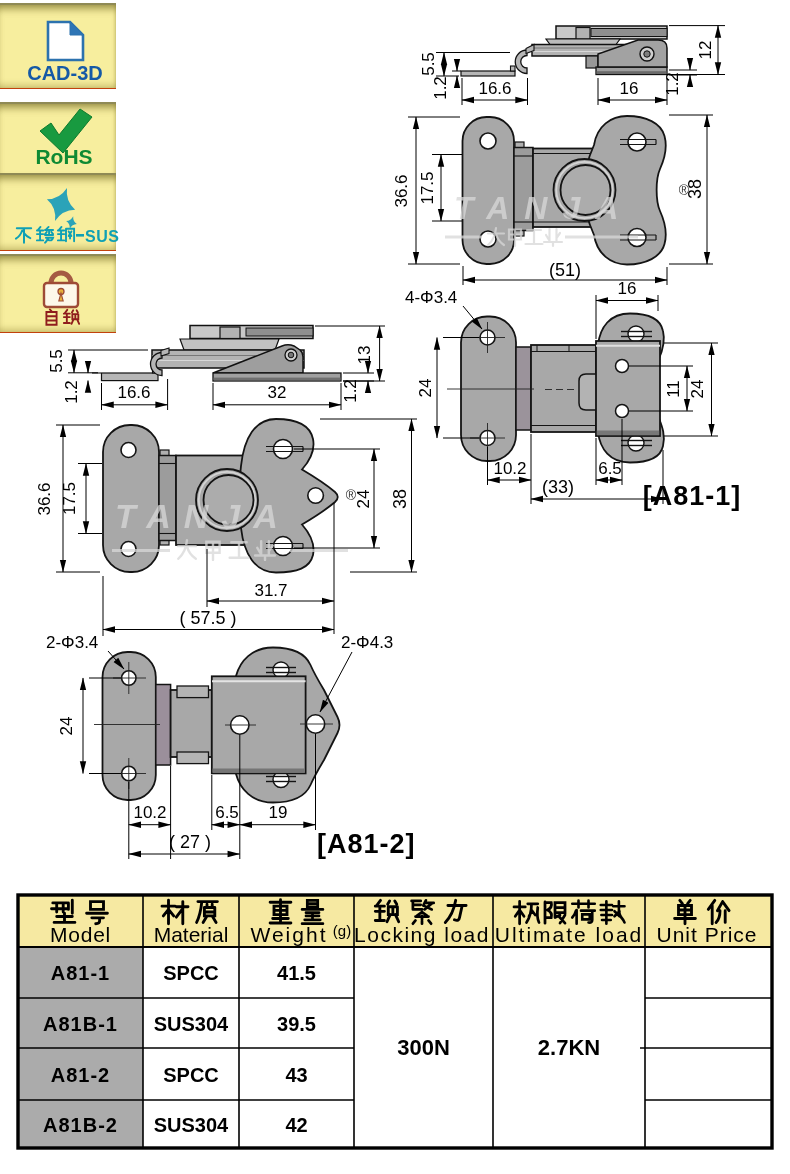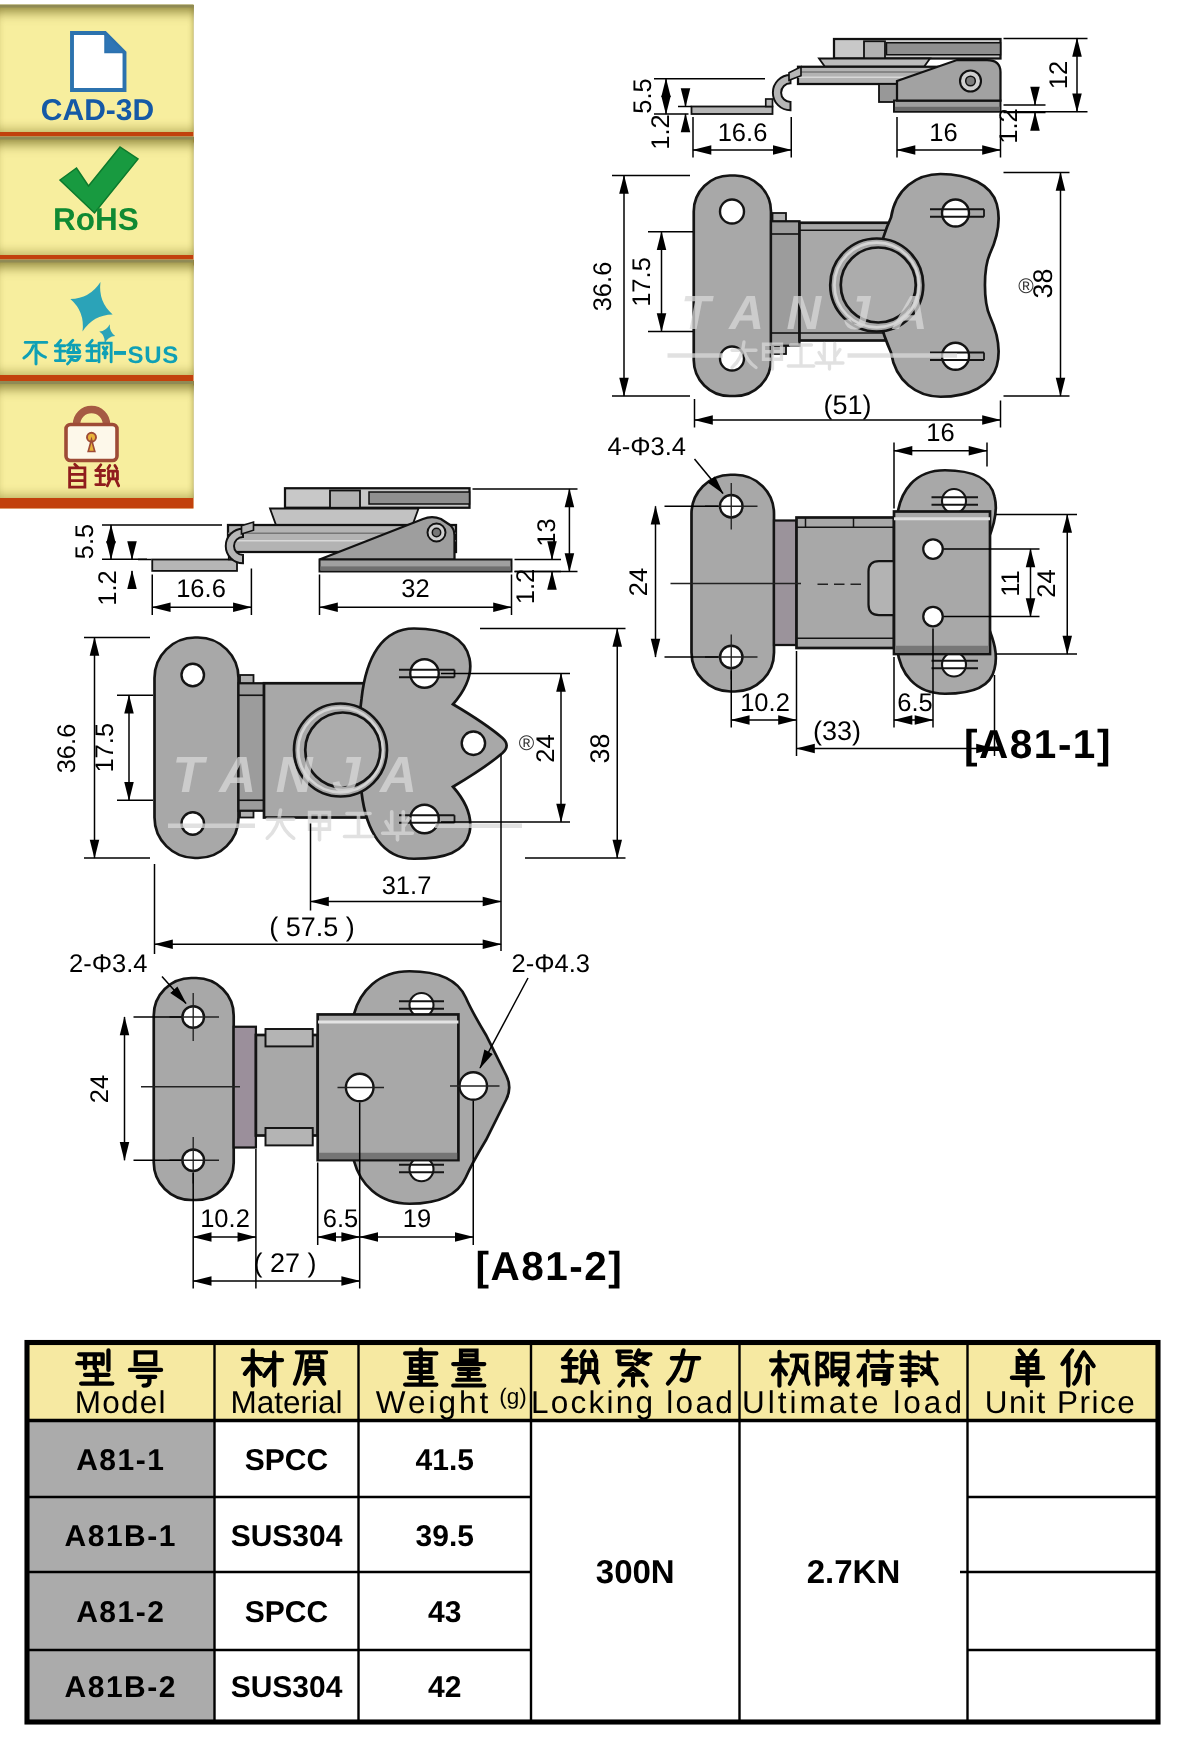--- a/index.html
+++ b/index.html
@@ -1,28 +1,28 @@
 <!DOCTYPE html>
 <html><head><meta charset="utf-8">
 <style>
 html,body{margin:0;padding:0;background:#fff;}
 body{width:790px;height:1174px;position:relative;font-family:"Liberation Sans",sans-serif;overflow:hidden;}
-.bdg{position:absolute;left:0;width:129px;background:#f7ee9e;border-bottom:7px solid #c2410c;box-shadow:inset 0 10px 8px -5px rgba(110,100,30,.75), inset 0 -7px 6px -4px rgba(150,140,60,.45), inset -2px 0 3px -1px rgba(150,140,60,.35);}
+.bdg{position:absolute;left:0;width:116px;background:#f7ee9e;border-bottom:1px solid #c2410c;box-shadow:inset 0 10px 8px -5px rgba(110,100,30,.75), inset 0 -7px 6px -4px rgba(150,140,60,.45), inset -2px 0 3px -1px rgba(150,140,60,.35);}
 .bdg:before{content:"";position:absolute;left:0;top:0;width:100%;height:2px;background:#8f8a55;}
 svg{position:absolute;left:0;top:0;}
 </style></head>
 <body>
 <div class="bdg" style="top:3px;height:85px">
  <svg width="129" height="85">
   <path d="M48,19 h22 l13,13 v25 h-35 z" fill="#fff" stroke="#2c72ae" stroke-width="2.6"></path>
   <path d="M70,19 l13,13 h-13 z" fill="#2e75b5" stroke="#2c72ae" stroke-width="1"></path>
   <text x="65" y="77" text-anchor="middle" font-size="20" font-weight="bold" fill="#1559a6" font-family="Liberation Sans">CAD-3D</text>
  </svg>
 </div>
-<div class="bdg" style="top:91px;height:79px">
+<div class="bdg" style="top:102px;height:79px">
  <svg width="129" height="79">
   <path d="M40,29 L51,21 L59,33 L80,7 L92,15 L63,51 Z" fill="#189a40" stroke="#0d7a2c" stroke-width="1"></path>
   <text x="64" y="62" text-anchor="middle" font-size="21" font-weight="bold" fill="#0f8a33" font-family="Liberation Sans">RoHS</text>
  </svg>
 </div>
 <div class="bdg" style="top:173px;height:77px">
  <svg width="129" height="77">
   <path d="M61,14 Q58,27 46,31.5 Q58,36 61,49 Q64,36 76,31.5 Q64,27 61,14 Z" fill="#2ba3b8" transform="rotate(20 61 31.5)"></path>
   <path d="M71.5,43 Q70.5,48 66,49.5 Q70.5,51 71.5,56 Q72.5,51 77,49.5 Q72.5,48 71.5,43 Z" fill="#2ba3b8" transform="rotate(15 71.5 49.5)"></path>
  </svg>

